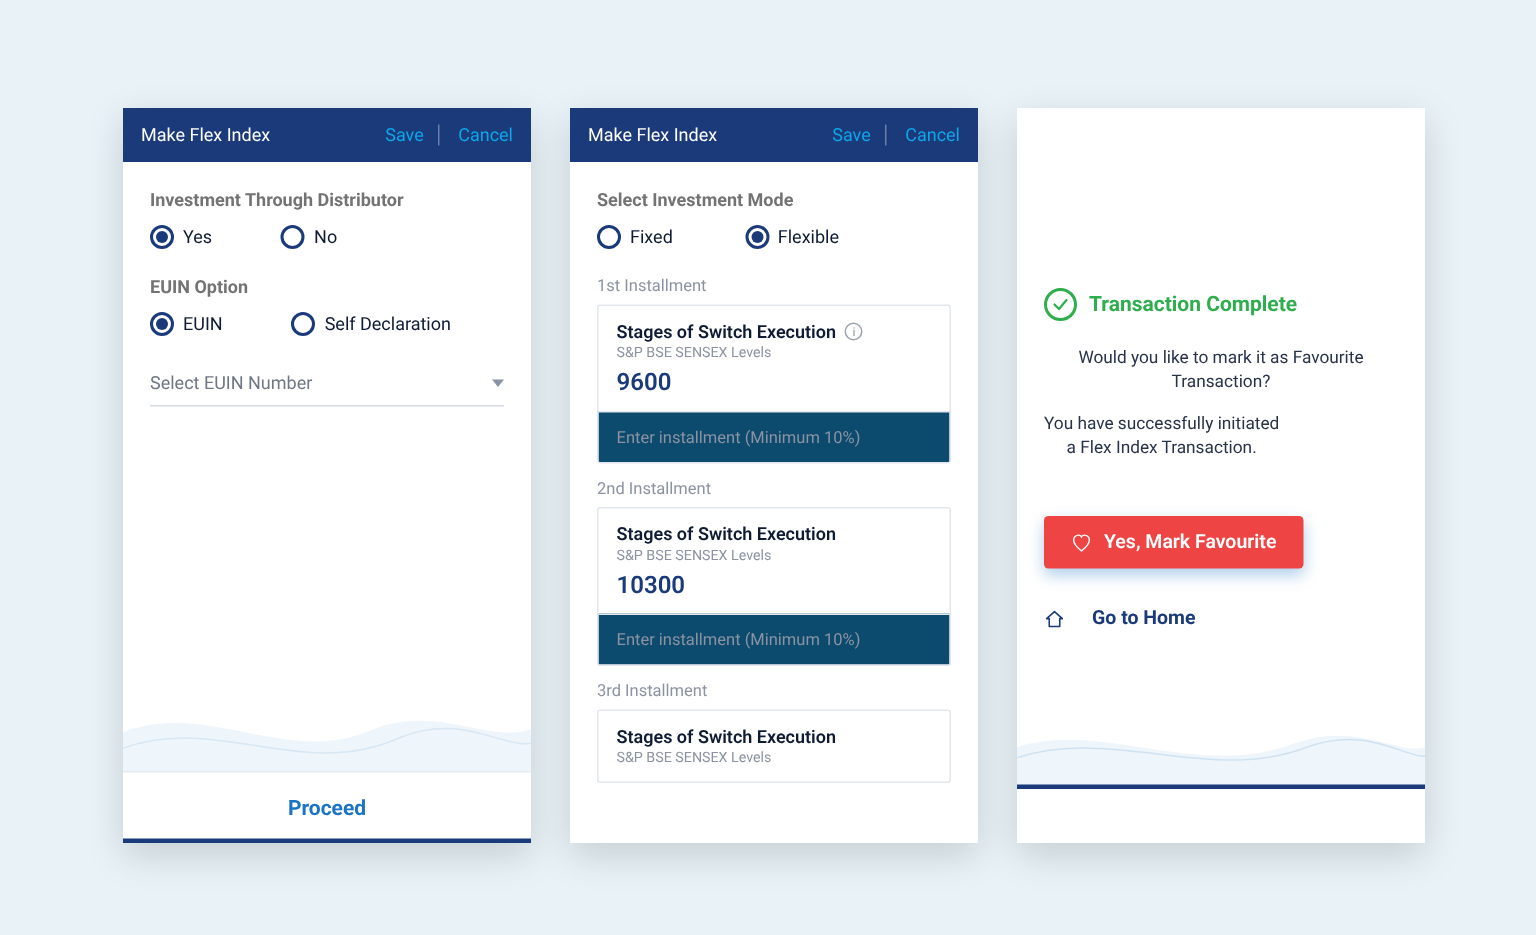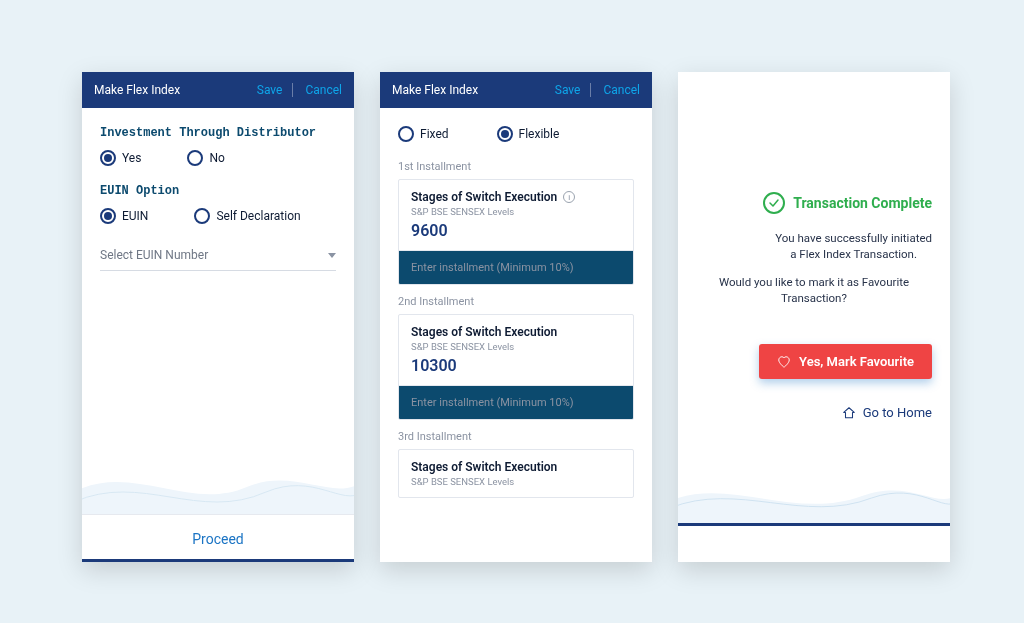--- a/index.html
+++ b/index.html
@@ -44,21 +44,21 @@
     font-size: 12px;
     cursor: pointer;
   }
   .divider-v {
     width: 1px; height: 14px; background: rgba(255,255,255,0.35);
     margin-left: 10px;
   }
 
   .content { padding: 18px 18px 0 18px; height: calc(100% - 36px); position: relative; }
 
-  .label-strong { font-size: 12px; font-weight: 700; color: #0c4a6e; margin-bottom: 10px; font-family: Liberation Mono, monospace; }
+  .label-strong { font-size: 12px; font-weight: 700; color: #737373; margin-bottom: 10px; }
   .radio-row { display: flex; gap: 46px; margin-bottom: 18px; }
   .radio { display: flex; align-items: center; gap: 6px; font-size: 12px; color: #0e1b33; cursor: pointer; }
   .radio .ring {
     width: 16px; height: 16px; border: 2px solid #1b3a7a; border-radius: 50%;
     display: inline-flex; align-items: center; justify-content: center;
   }
   .radio.checked .ring::after {
     content: ""; width: 8px; height: 8px; background: #1b3a7a; border-radius: 50%;
   }
 
@@ -76,21 +76,21 @@
   .caret {
     width:0;height:0;border-left:4px solid transparent;border-right:4px solid transparent;
     border-top:5px solid #8a93a3;
   }
 
   .proceed-bar {
     position:absolute; left:0; right:0; bottom:0; height:48px;
     display:flex; align-items:center; justify-content:center;
     background:#fff;
     border-top:1px solid #e6e9ef;
-    color:#1b74c4; font-weight:400; font-size:14px;
+    color:#1b74c4; font-weight:700; font-size:14px;
     cursor:pointer;
   }
   .accent-strip { position:absolute; left:0; right:0; bottom:0; height:3px; background:#1b3a7a; }
 
   
   .wave {
     position:absolute; left:-8px; right:-8px; bottom:40px; height:70px;
     pointer-events:none;
   }
   .wave svg{width:100%;height:100%;}
@@ -109,40 +109,40 @@
     font-size:8px;color:#8a93a3;
   }
   .inst-sub { font-size: 9.5px; color:#8b93a2; margin-top:2px; }
   .inst-value { font-size: 16px; color:#1b3a7a; font-weight:600; margin-top:4px; }
   .inst-bottom {
     background:#0c4a6e; padding:10px 12px; font-size:11px; color:#8b93a2;
     border-top:1px solid #e6e9ef;
   }
 
   
-  .p3 .content { display:flex; flex-direction:column; align-items:flex-end; padding-top:120px; }
+  .p3 .content { display:flex; flex-direction:column; align-items:flex-start; padding-top:120px; }
   .check-circle {
     width:22px;height:22px;border:2px solid #2fae4e;border-radius:50%;
     display:inline-flex;align-items:center;justify-content:center;
   }
   .check-circle svg{width:12px;height:12px;}
   .success-row { display:flex; align-items:center; gap:8px; margin-bottom:16px; }
   .success-text { color:#2fae4e; font-weight:700; font-size:14px; }
   .para { font-size:11.5px; color:#28334a; text-align:center; line-height:1.4; margin-bottom:12px; }
   .btn-primary {
     background:#ef4444; color:#fff; border-radius:3px;
     padding:10px 18px; font-size:13px; font-weight:600;
     display:inline-flex; align-items:center; gap:8px; cursor:pointer;
     box-shadow: 0 4px 10px rgba(27,116,196,0.35);
     margin-top:26px;
   }
   .heart { width:14px;height:14px; }
   .link-home {
-    margin-top:26px; color:#1b3a7a; font-weight:400; font-size:13px;
-    display:inline-flex; align-items:center; gap:7px; cursor:pointer;
+    margin-top:26px; color:#1b3a7a; font-weight:700; font-size:13px;
+    display:inline-flex; align-items:center; gap:18px; cursor:pointer;
   }
   .home-icon { width:14px;height:14px; }
 
   .p3 .wave-3 { position:absolute; left:-8px;right:-8px; bottom:0; height:60px; }
   .p3 .wave-3 svg{width:100%;height:100%;}
 </style>
 </head>
 <body>
 
 <div class="canvas">
@@ -200,20 +200,21 @@
   </div>
 
   <div class="phone p2">
     <div class="titlebar">
       <span class="title">Make Flex Index</span>
       <span class="action">Save</span>
       <span class="divider-v"></span>
       <span class="action">Cancel</span>
     </div>
     <div class="content" style="padding-bottom:0;">
+      <div class="label-strong">Select Investment Mode</div>
       <div class="radio-row" style="gap:48px;">
         <div class="radio">
           <span class="ring"></span>
           <span>Fixed</span>
         </div>
         <div class="radio checked">
           <span class="ring"></span>
           <span>Flexible</span>
         </div>
       </div>
@@ -258,25 +259,25 @@
   <div class="phone p3">
     <div class="content">
       <div class="success-row">
         <span class="check-circle">
           <svg viewBox="0 0 24 24">
               <path d="M4 12 L10 18 L20 6" fill="none" stroke="#2fae4e" stroke-width="3" stroke-linecap="round" stroke-linejoin="round"></path>
             </svg>
         </span>
         <span class="success-text">Transaction Complete</span>
       </div>
+      <div class="para">Would you like to mark it as Favourite Transaction?</div>
       <div class="para">
         <span>You have successfully initiated</span><br>
         <span>a Flex Index Transaction.</span>
       </div>
-      <div class="para">Would you like to mark it as Favourite Transaction?</div>
 
       <div class="btn-primary">
         <svg class="heart" viewBox="0 0 24 24">
           <path d="M12 21 C12 21 3 14 3 8.5 C3 5.5 5.5 3 8.5 3 C10.3 3 11.5 4 12 5 C12.5 4 13.7 3 15.5 3 C18.5 3 21 5.5 21 8.5 C21 14 12 21 12 21 Z" fill="none" stroke="#fff" stroke-width="1.6"></path>
         </svg>
         <span>Yes, Mark Favourite</span>
       </div>
 
       <div class="link-home">
         <svg class="home-icon" viewBox="0 0 24 24">

